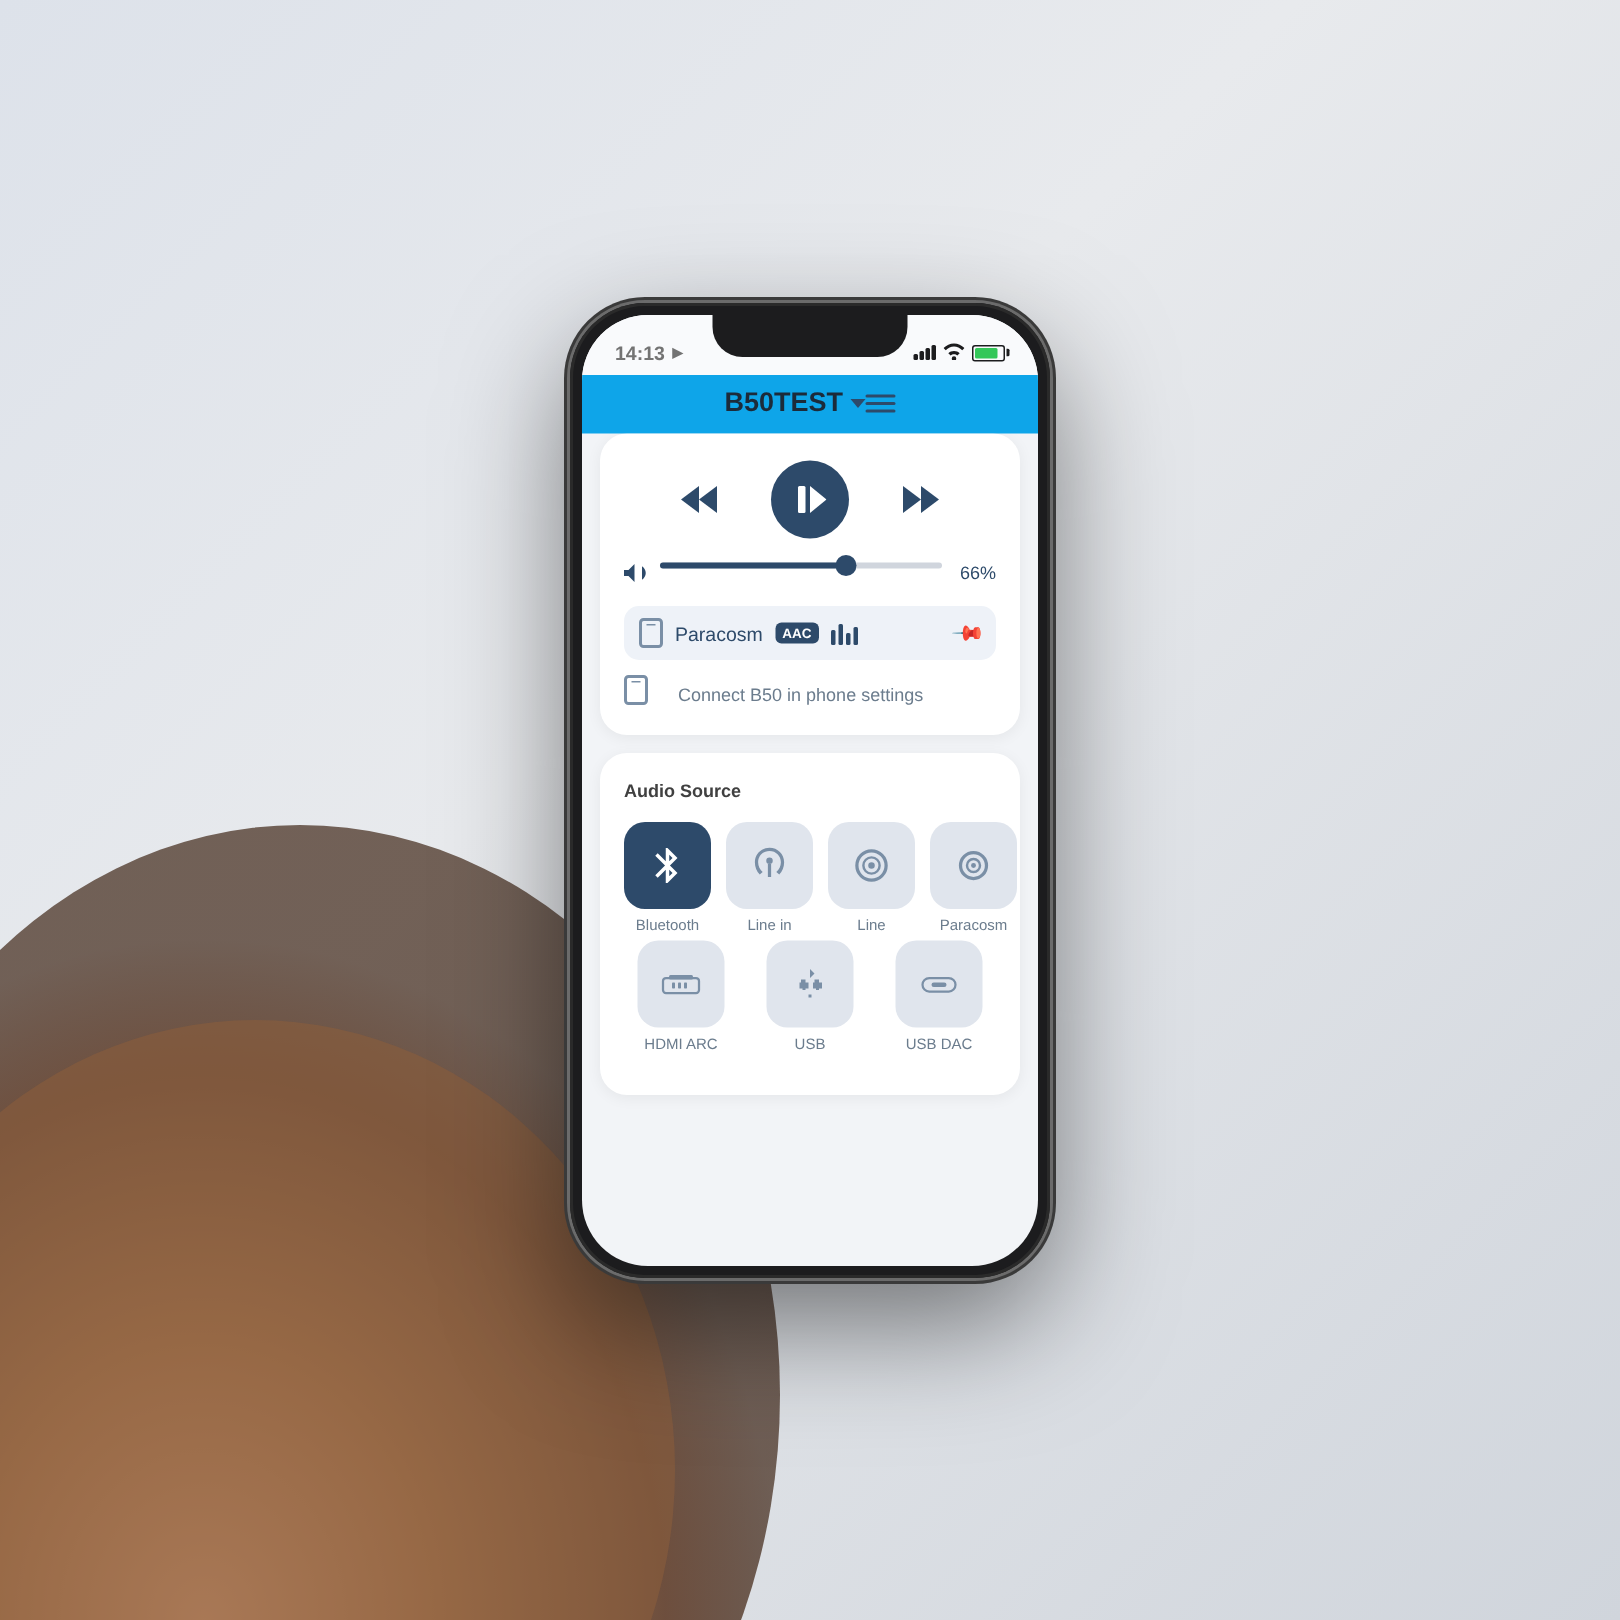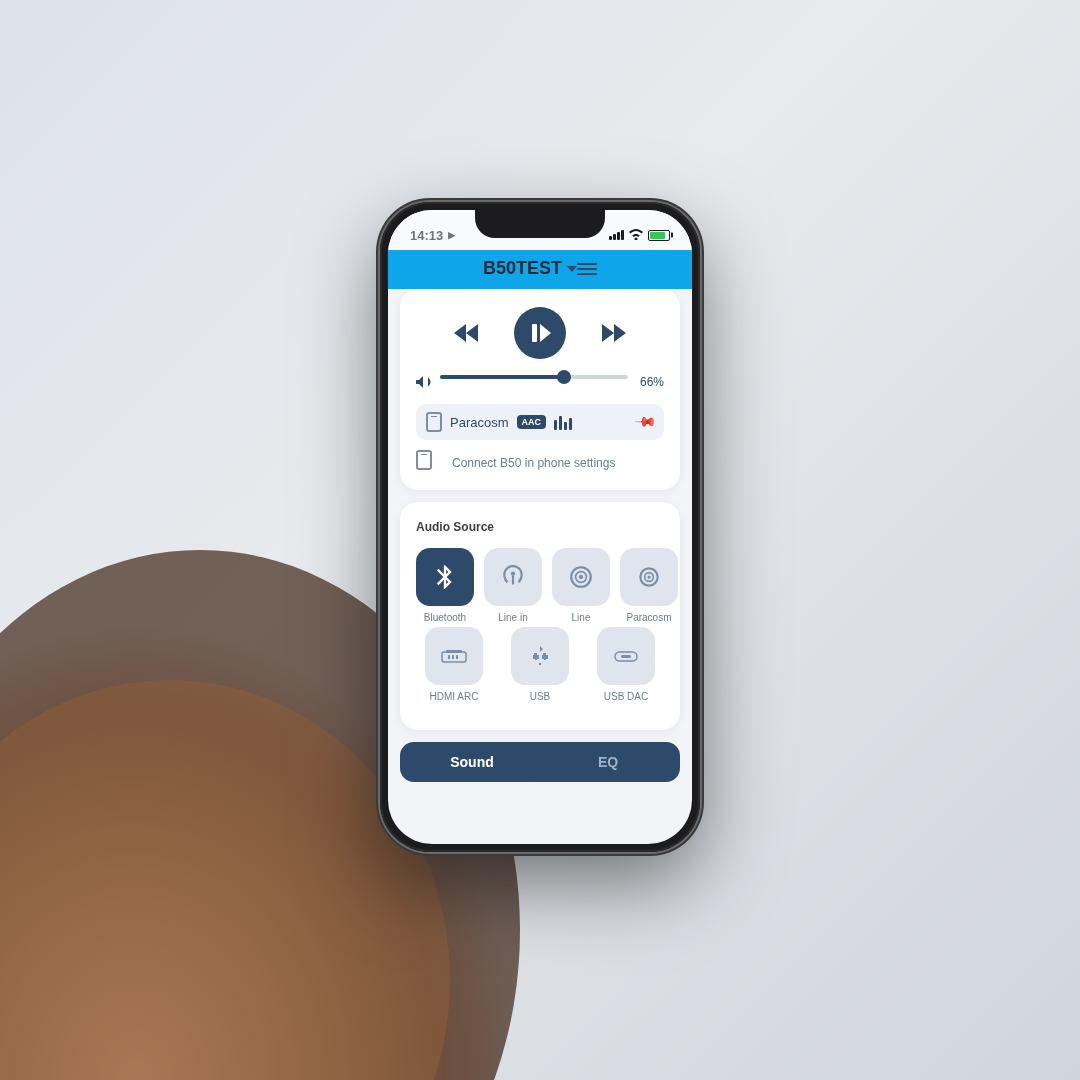--- a/index.html
+++ b/index.html
@@ -686,26 +686,20 @@
                 </div>
                 <span class="source-label">USB DAC</span>
               </div>
 
               <div class="source-item">
                 
               </div>
             </div>
           </div>
 
-          <div class="sound-eq-wrapper">
-            <div class="tab-bar">
-              <div class="tab-item active">Sound</div>
-              <div class="tab-item inactive">EQ</div>
-            </div>
-          </div>
 
 
         </div>
 
       </div>
     </div>
   </div>
 </div>
 
 </body></html>

